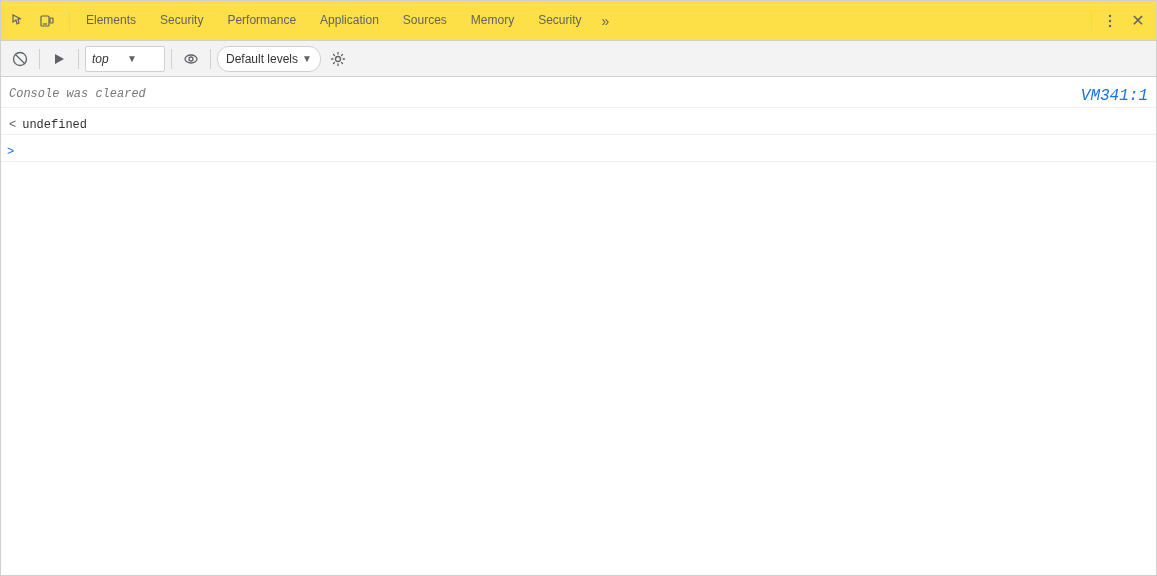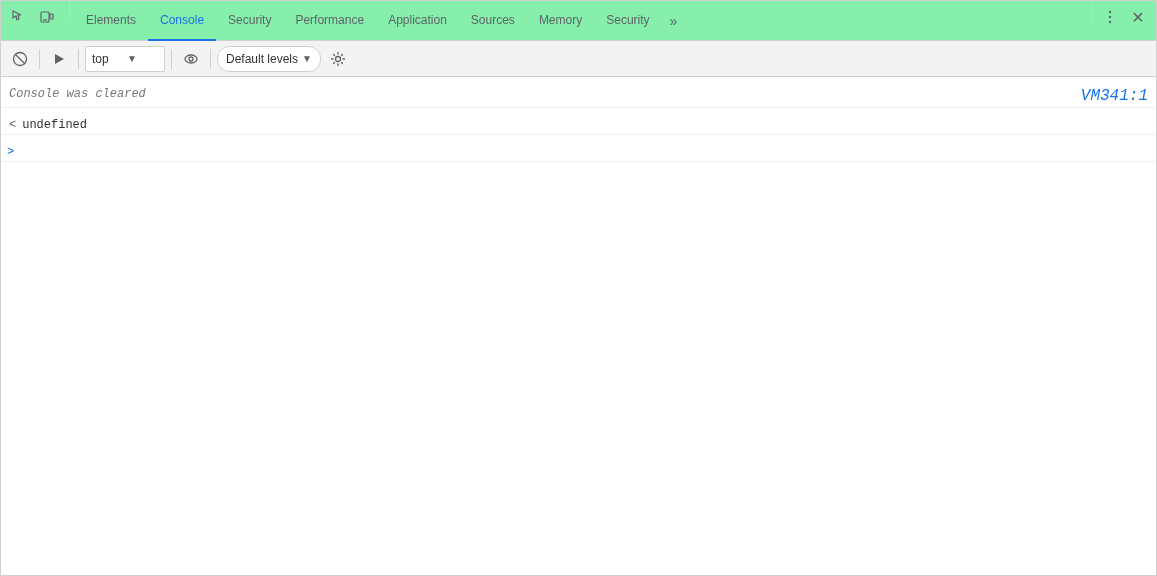--- a/index.html
+++ b/index.html
@@ -12,23 +12,23 @@
       background: #ffffff;
       width: 1157px;
       height: 576px;
       overflow: hidden;
       font-size: 13px;
       color: #333;
     }
     
     .top-toolbar {
       display: flex;
-      align-items: flex-start;
+      align-items: center;
       height: 40px;
-      background: #86efac;
+      background: #fde047;
       border-bottom: 1px solid #d0d0d0;
       padding: 0 4px;
     }
     .toolbar-icons {
       display: flex;
       align-items: center;
       gap: 0;
       margin-right: 4px;
     }
     .toolbar-icon-btn {
@@ -136,20 +136,21 @@
       align-items: center;
       background: white;
       border: 1px solid #d0d0d0;
       border-radius: 2px;
       padding: 2px 6px;
       cursor: pointer;
       font-size: 12px;
       color: #333;
       min-width: 80px;
       height: 26px;
+      font-style: italic;
     }
     .context-selector span {
       flex: 1;
     }
     .context-arrow {
       color: #5f6368;
       font-size: 10px;
       margin-left: 4px;
     }
     .eye-btn {
@@ -280,23 +281,20 @@
           <line x1="4" y1="11" x2="8" y2="11" stroke="#5f6368" stroke-width="1.2"></line>
         </svg>
       </div>
     </div>
     <div class="toolbar-divider"></div>
 
     <div class="nav-tabs">
       <div class="nav-tab">
         <span>Elements</span>
       </div>
-      <div class="nav-tab active">
-        <span>Console</span>
-      </div>
       <div class="nav-tab">
         <span>Security</span>
       </div>
       <div class="nav-tab">
         <span>Performance</span>
       </div>
       <div class="nav-tab">
         <span>Application</span>
       </div>
       <div class="nav-tab">

